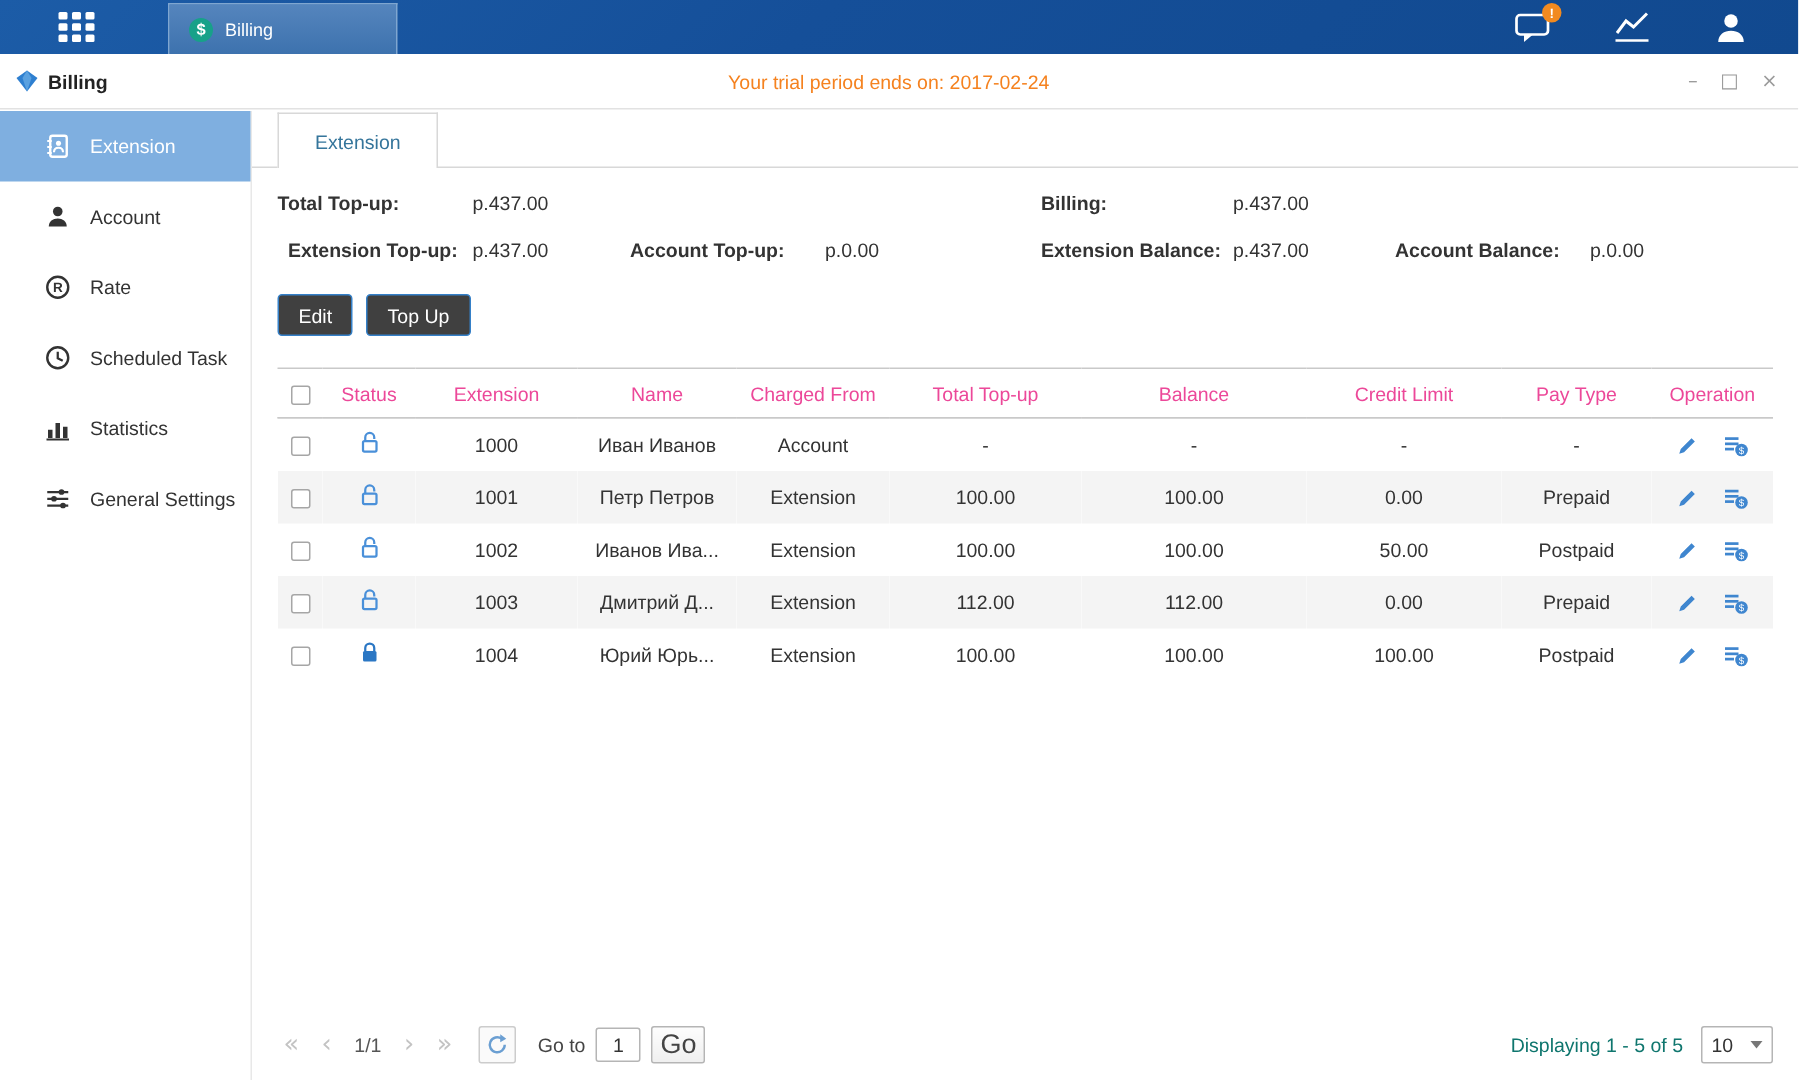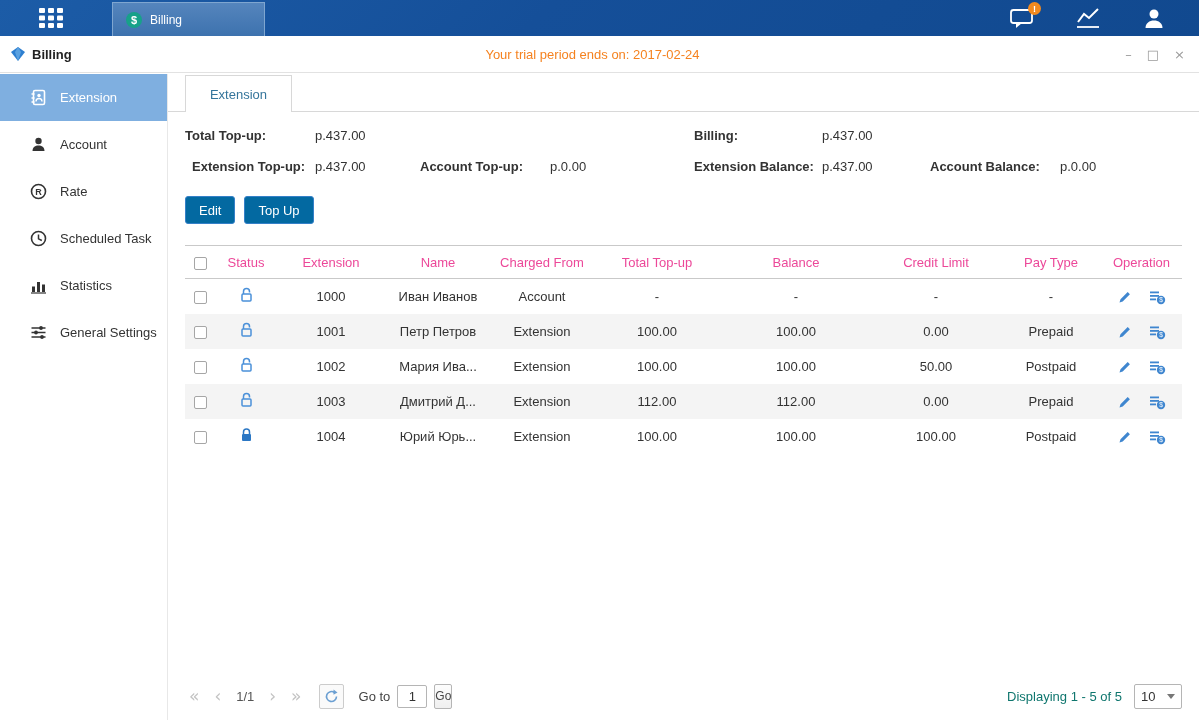--- a/index.html
+++ b/index.html
@@ -40,21 +40,21 @@
   .tab-active { position:absolute; left:17px; top:1px; height:37px; width:107px; background:#fff;
      border:1px solid #d8d8d8; border-bottom:none; z-index:1; display:flex; align-items:center; justify-content:center;
      font-size:13px; color:#35759b; cursor:pointer; }
 
   .summary { position:relative; height:72px; font-size:13px; }
   .sum-label { position:absolute; font-weight:bold; color:#333; white-space:nowrap; }
   .sum-value { position:absolute; color:#333; white-space:nowrap; }
   .r1 { top:16px; } .r2 { top:47px; }
 
   .btn-row { display:flex; gap:9px; padding-left:17px; margin-top:12px; }
-  .btn-primary { height:28px; padding:0 13px; background:#0369a1; border:1px solid #3580c8; border-radius:3px;
+  .btn-primary { height:28px; padding:0 13px; background:#404040; border:1px solid #3580c8; border-radius:3px;
      color:#fff; font-size:13px; font-family:"Liberation Sans", sans-serif; cursor:pointer; }
 
   
   table.grid { width:997px; margin:21px 17px 0; border-collapse:collapse; table-layout:fixed; font-size:13px; color:#333; }
   table.grid thead tr { height:33px; border-top:1px solid #c9c9c9; border-bottom:1px solid #c9c9c9; }
   table.grid th { font-weight:normal; color:#ec4899; text-align:center; padding:0; }
   table.grid tbody tr { height:35px; }
   table.grid tbody tr:nth-child(even) { background:#f4f4f4; }
   table.grid td { text-align:center; padding:0; overflow:hidden; white-space:nowrap; text-overflow:ellipsis; }
   .cb { display:inline-block; width:13px; height:13px; border:1px solid #a6a6a6; border-radius:2px; background:#fff; vertical-align:middle; cursor:pointer; }
@@ -63,22 +63,22 @@
 
   
   .pagination { position:absolute; left:17px; right:17px; bottom:9px; height:30px; display:flex; align-items:center; gap:7px; font-size:13px; color:#555; }
   .pg-arrow { color:#c3c3c3; font-size:17px; line-height:1; padding:0 4px; cursor:pointer; font-family:"DejaVu Sans", sans-serif; }
   .pg-num { color:#555; padding:0 4px; }
   .pg-refresh { width:25px; height:25px; border:1px solid #ccc; background:#fafafa; border-radius:2px;
      display:flex; align-items:center; justify-content:center; cursor:pointer; margin-left:6px; }
   .goto-label { margin-left:8px; color:#444; }
   .goto-input { width:30px; height:23px; border:1px solid #b5b5b5; border-radius:2px; text-align:center; font-size:13px;
      font-family:"Liberation Sans", sans-serif; color:#333; }
-  .go-btn { height:25px; padding:0 0; border:1px solid #b5b5b5; background:linear-gradient(180deg,#fdfdfd,#efefef);
-     border-radius:2px; font-size:12px; color:#444; font-family:"Liberation Sans", sans-serif; cursor:pointer; }
+  .go-btn { height:25px; padding:0 5px; border:1px solid #b5b5b5; background:linear-gradient(180deg,#fdfdfd,#efefef);
+     border-radius:2px; font-size:18px; color:#444; font-family:"Liberation Sans", sans-serif; cursor:pointer; }
   .pg-right { margin-left:auto; display:flex; align-items:center; gap:12px; }
   .displaying { color:#0f766e; }
   .page-size { width:48px; height:25px; border:1px solid #b5b5b5; border-radius:2px; background:#fff; display:flex;
      align-items:center; justify-content:space-between; padding:0 6px; cursor:pointer; color:#333; }
   .caret { width:0; height:0; border-left:4px solid transparent; border-right:4px solid transparent; border-top:5px solid #777; }
 </style>
 </head>
 <body>
 
 <div class="screen">
@@ -330,21 +330,21 @@
         </tr>
         <tr>
           <td><span class="cb"></span></td>
           <td><span class="icon-btn">
                 <svg width="15" height="16" viewBox="0 0 15 16">
                   <path d="M4.5 7 V4.6 a3 3 0 0 1 6 0 V5.6" fill="none" stroke="#4a90d9" stroke-width="1.5"></path>
                   <rect x="3" y="7" width="9" height="7" rx="1" fill="none" stroke="#4a90d9" stroke-width="1.5"></rect>
                 </svg>
               </span></td>
           <td>1002</td>
-          <td>Мария Ива...</td>
+          <td>Иванов Ива...</td>
           <td>Extension</td>
           <td>100.00</td>
           <td>100.00</td>
           <td>50.00</td>
           <td>Postpaid</td>
           <td>
               <div class="op-cell">
             <span class="icon-btn">
                   <svg width="16" height="16" viewBox="0 0 16 16">
                     <path d="M2.5 13.5 l1-3.2 7.2-7.2 2.2 2.2 -7.2 7.2 -3.2 1z" fill="#3f86cf"></path>

